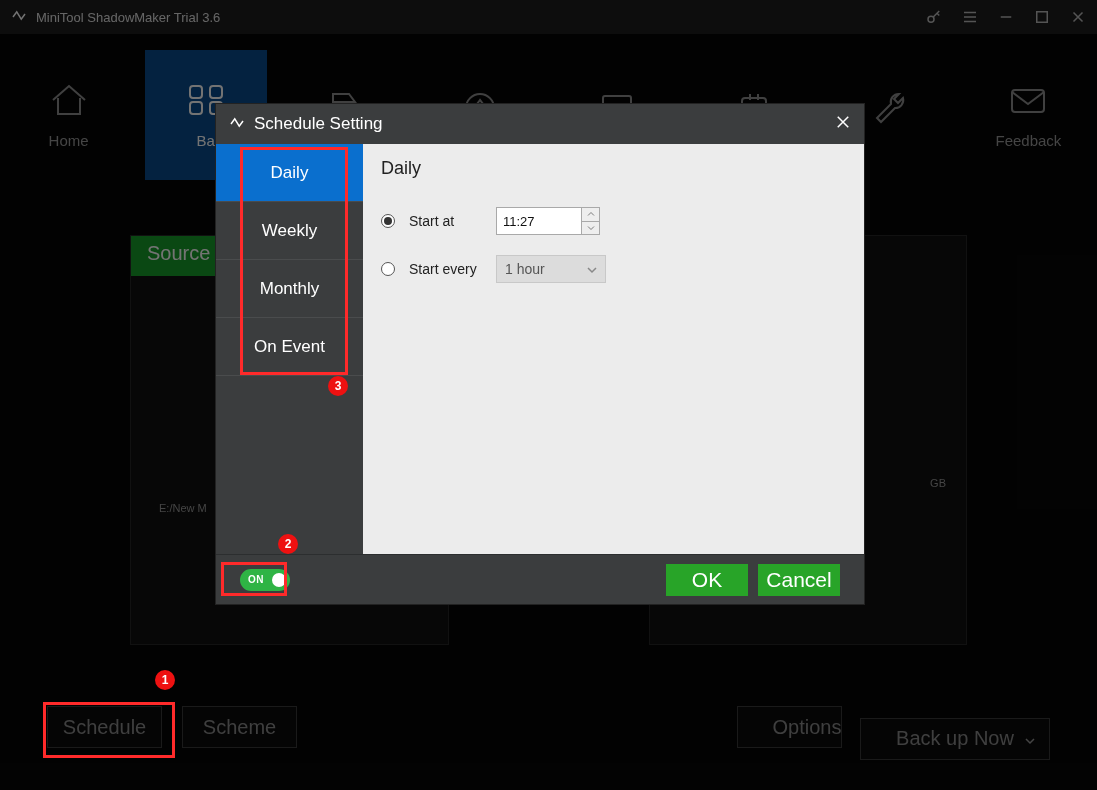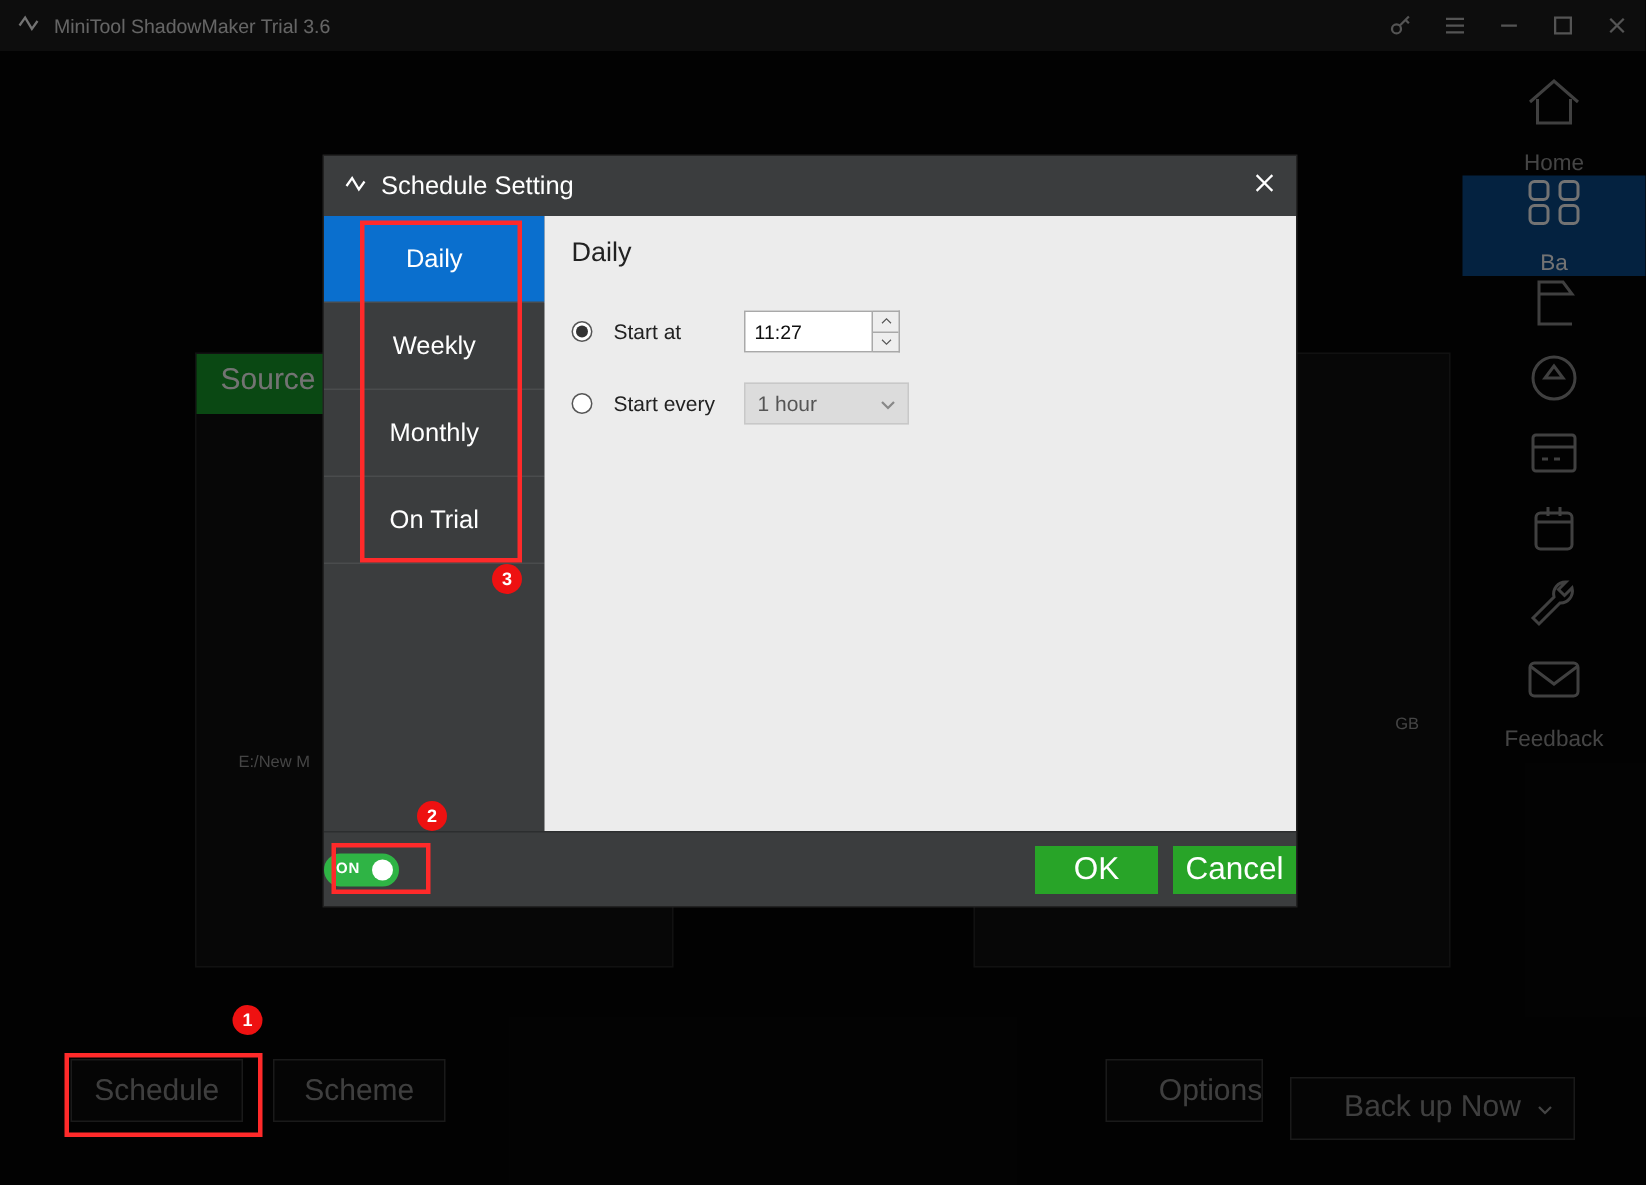--- a/index.html
+++ b/index.html
@@ -8,21 +8,21 @@
   .darken-overlay { position:absolute; inset:0; background:rgba(0,0,0,0.55); z-index:5; pointer-events:none; }
 
   
   .title-bar { position:absolute; top:0; left:0; right:0; height:34px; background:#1e1e1e; display:flex; align-items:center; padding:0 10px; z-index:1; }
   .title-logo { width:18px; height:18px; margin-right:8px; }
   .title-text { font-size:13px; color:#e0e0e0; }
   .title-controls { margin-left:auto; display:flex; gap:18px; align-items:center; }
   .title-icon { width:18px; height:18px; stroke:#bbb; fill:none; stroke-width:2; cursor:pointer; }
 
   
-  .nav-bar { position:absolute; top:50px; left:16px; right:0; height:130px; display:flex; justify-content:space-around; align-items:flex-end; z-index:1;flex-direction:column; }
+  .nav-bar { position:absolute; top:50px; left:0; right:0; height:130px; display:flex; justify-content:space-around; align-items:flex-start; z-index:1; }
   .nav-item { width:122px; height:130px; display:flex; flex-direction:column; align-items:center; justify-content:center; gap:14px; color:#9a9a9a; }
   .nav-item.active { background:#0a4d8f; color:#fff; }
   .nav-icon { width:40px; height:36px; stroke:#8f8f8f; fill:none; stroke-width:2; }
   .nav-item.active .nav-icon { stroke:#fff; }
   .nav-label { font-size:15px; }
 
   
   .mid { position:absolute; top:235px; left:130px; right:130px; height:410px; display:flex; gap:200px; z-index:1; }
   .panel { flex:1; background:#101010; border:1px solid #262626; position:relative; }
   .panel-header { position:absolute; top:0; left:0; height:40px; background:#18a02b; color:#fff; font-size:20px; padding:6px 16px; }
@@ -57,21 +57,21 @@
   .row-label { width:73px; }
   .time-field { display:flex; }
   .time-input { width:86px; height:28px; border:1px solid #a9a9a9; background:#fff; padding:0 6px; font-size:13px; color:#111; }
   .spin { width:18px; height:28px; border:1px solid #a9a9a9; border-left:none; background:#eee; display:flex; flex-direction:column; }
   .spin-btn { flex:1; display:flex; align-items:center; justify-content:center; cursor:pointer; }
   .spin-btn + .spin-btn { border-top:1px solid #a9a9a9; }
   .spin svg { width:8px; height:6px; }
   .select { width:110px; height:28px; background:#dcdcdc; border:1px solid #c8c8c8; display:flex; align-items:center; padding:0 8px; font-size:14px; color:#555; position:relative; }
   .select .caret { position:absolute; right:8px; }
 
-  .modal-footer { height:50px; background:#3b3d3e; border-top:1px solid #2c2e2f; display:flex; align-items:center; padding:0 0; }
+  .modal-footer { height:50px; background:#3b3d3e; border-top:1px solid #2c2e2f; display:flex; align-items:center; padding:0 24px; }
   .toggle { width:50px; height:22px; border:2px solid #2fb445; border-radius:12px; background:#2fb445; position:relative; display:flex; align-items:center; cursor:pointer; }
   .toggle-label { color:#fff; font-size:10px; font-weight:bold; margin-left:6px; letter-spacing:0.5px; }
   .toggle-knob { position:absolute; right:2px; width:14px; height:14px; border-radius:50%; background:#fff; }
   .footer-btns { margin-left:auto; display:flex; gap:10px; }
   .gbtn { width:82px; height:32px; background:#28a428; color:#fff; font-size:21px; border:none; display:flex; align-items:center; justify-content:center; cursor:pointer; }
 
   .caret svg { width:10px; height:8px; }
 </style>
 </head>
 <body>
@@ -195,21 +195,21 @@
         <svg viewBox="0 0 24 24">
             <path d="M5 5l14 14M19 5L5 19"></path>
           </svg>
       </span>
     </div>
     <div class="modal-body">
       <div class="modal-sidebar">
         <div class="side-item active">Daily</div>
         <div class="side-item">Weekly</div>
         <div class="side-item">Monthly</div>
-        <div class="side-item">On Trial</div>
+        <div class="side-item">On Event</div>
       </div>
       <div class="modal-content">
         <h3>Daily</h3>
         <div class="row">
           <span class="radio checked"></span>
           <span class="row-label">Start at</span>
           <div class="time-field">
             <input class="time-input" value="11:27" style="">
             <div class="spin">
               <div class="spin-btn">

